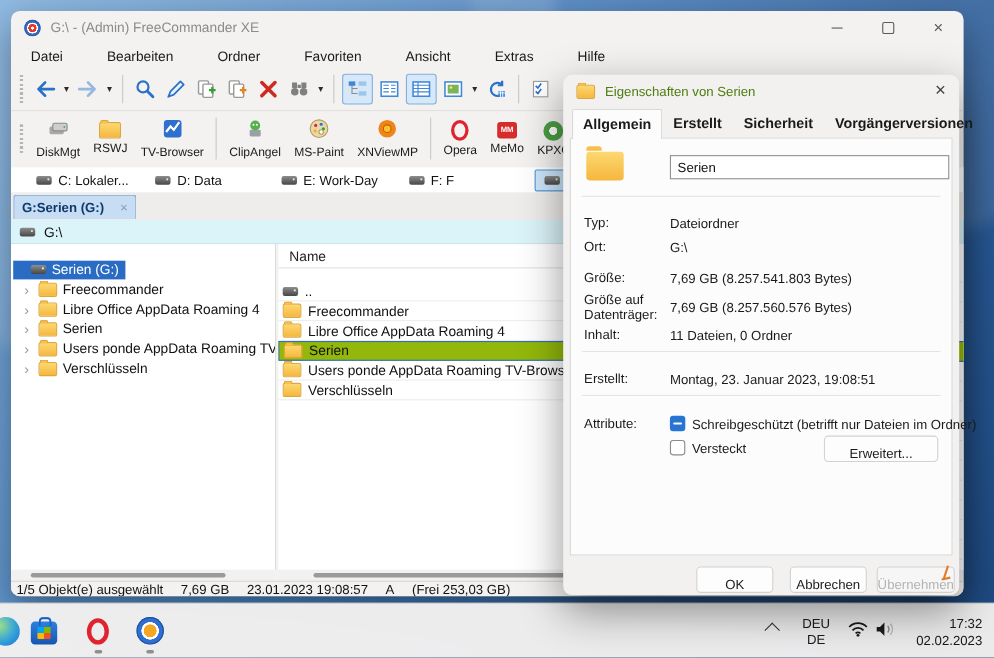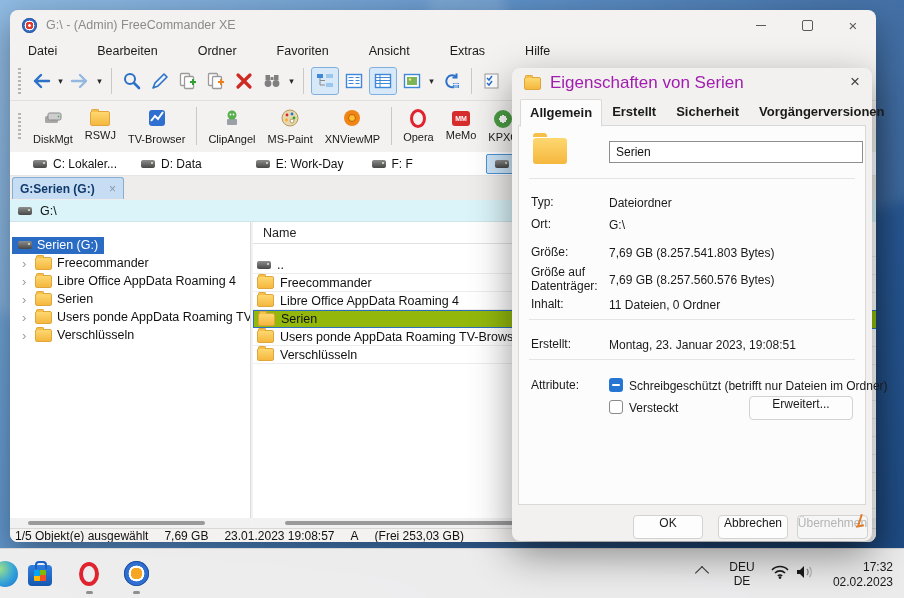--- a/index.html
+++ b/index.html
@@ -44,57 +44,57 @@
   .ftab{position:absolute;left:2px;top:1px;height:22px;width:112px;background:#c6ddf3;border:1px solid #86add2;border-bottom:none;border-radius:3px 3px 0 0;display:flex;align-items:center;padding:0 7px;box-sizing:border-box;font-weight:bold;font-size:12px;color:#10396b;}
   .ftab .tclose{margin-left:auto;color:#8a98a8;font-weight:normal;font-size:12px;}
   
   .addrbar{position:absolute;left:0;top:190px;width:843px;height:22px;background:#daf4fa;border-bottom:1px solid #cfe3e8;display:flex;align-items:center;gap:8px;padding-left:8px;box-sizing:border-box;font-size:12.5px;color:#111;}
   
   .treepane{position:absolute;left:0;top:212px;width:240px;height:296px;background:#fff;border-right:1px solid #dcdcdc;overflow:hidden;}
   .trow{position:absolute;height:18px;display:flex;align-items:center;gap:5px;font-size:12.5px;color:#111;white-space:nowrap;}
   .chev{color:#9a9a9a;font-size:13px;width:8px;}
   .fold{width:15px;height:11px;background:linear-gradient(#fdd870,#f5b73e);border:1px solid #dfa63c;border-radius:2px;position:relative;flex:0 0 auto;}
   .fold::before{content:'';position:absolute;top:-3px;left:0;width:6px;height:2px;background:#f6c04a;border:1px solid #dfa63c;border-bottom:none;border-radius:2px 2px 0 0;}
-  .selblue{background:#2a6cc4;color:#fff;padding:1px 6px 2px 6px;display:flex;align-items:center;gap:5px;}
+  .selblue{background:#2a6cc4;color:#fff;padding:1px 6px 2px 16px;display:flex;align-items:center;gap:5px;}
   .filepane{position:absolute;left:243px;top:212px;width:600px;height:296px;background:#fff;overflow:hidden;}
   .fhead{position:absolute;left:0;top:0;width:100%;height:22px;border-bottom:1px solid #e2e2e2;display:flex;align-items:center;padding-left:10px;box-sizing:border-box;font-size:12.5px;color:#222;}
   .frow{position:absolute;left:0;width:100%;height:18px;display:flex;align-items:center;gap:6px;padding-left:4px;box-sizing:border-box;font-size:12.5px;color:#111;border-bottom:1px solid #ededed;white-space:nowrap;}
   .frow.green{background:#93b80b;border:1px solid #2e6fc0;}
   
   .sl-tab{position:absolute;left:846px;top:166px;width:20px;height:24px;background:#efedec;display:flex;align-items:center;justify-content:center;font-size:11px;font-weight:bold;color:#222;}
   .sl-addr{position:absolute;left:846px;top:190px;width:20px;height:22px;background:#daf4fa;display:flex;align-items:center;padding-left:4px;box-sizing:border-box;font-size:9px;color:#222;}
   .sl-list{position:absolute;left:846px;top:212px;width:20px;height:296px;background:#fff;border-left:1px solid #dcdcdc;}
   .sl-line{position:absolute;left:0;width:100%;height:18px;border-bottom:1px solid #ededed;}
   .sl-green{position:absolute;left:0;top:88px;width:100%;height:17px;background:#93b80b;border-top:1px solid #2e6fc0;border-bottom:1px solid #2e6fc0;}
   
   .hscroll{position:absolute;top:508px;height:10px;background:#f1f1f1;}
   .hthumb{position:absolute;top:3px;height:4px;background:#9a9a9a;border-radius:2px;}
   .statusbar{position:absolute;left:0;top:518px;width:100%;height:14px;background:#f3f2f1;border-top:1px solid #d8d8d8;display:flex;align-items:center;gap:16px;padding-left:5px;box-sizing:border-box;font-size:12px;color:#111;white-space:nowrap;}
   
   .dialog{position:absolute;left:512px;top:68px;width:360px;height:473px;background:#f2f1f0;border-radius:8px;
           box-shadow:0 14px 40px rgba(0,0,0,.42);z-index:10;}
   .dtitle{position:absolute;left:0;top:0;width:100%;height:30px;display:flex;align-items:center;}
   .dtitle .fold{margin-left:12px;}
-  .dtitle-text{margin-left:9px;font-size:17px;color:#a21caf;}
+  .dtitle-text{margin-left:9px;font-size:12px;color:#4d7c0f;}
   .dclose{position:absolute;right:12px;top:4px;font-size:17px;color:#444;}
   .dtabs{position:absolute;left:8px;top:33px;height:25px;display:flex;align-items:flex-end;}
   .dtab{padding:5px 9px 6px 9px;font-size:13px;color:#1a1a1a;border:1px solid transparent;font-weight:bold;}
   .dtab.active{background:#fcfcfc;border:1px solid #d9d9d9;border-bottom:1px solid #fcfcfc;border-radius:2px 2px 0 0;position:relative;z-index:2;margin-bottom:-1px;}
   .dpage{position:absolute;left:6px;top:57px;width:348px;height:380px;background:#fcfcfc;border:1px solid #d9d9d9;box-sizing:border-box;}
   .bigfold{position:absolute;left:14px;top:12px;width:34px;height:26px;background:linear-gradient(#fdd870,#f5b73e);border-radius:3px;}
   .bigfold::before{content:'';position:absolute;top:-5px;left:0;width:14px;height:4px;background:#f6c04a;border-radius:3px 3px 0 0;}
   .nameinput{position:absolute;left:90px;top:15px;width:240px;height:20px;border:1px solid #8f8f8f;font-size:12px;padding:0 6px;font-family:"Liberation Sans",sans-serif;color:#111;background:#fff;}
   .dsep{position:absolute;left:10px;width:326px;height:1px;background:#e4e4e4;}
   .dlabel{position:absolute;left:12px;width:78px;font-size:12px;color:#1a1a1a;line-height:1.15;}
   .dvalue{position:absolute;left:90px;font-size:12px;color:#1a1a1a;white-space:nowrap;}
   .cb{position:absolute;width:14px;height:14px;border-radius:3px;box-sizing:border-box;}
   .cb.ind{background:#2675d3;}
   .cb.ind::after{content:'';position:absolute;left:3px;top:6px;width:8px;height:2px;background:#fff;border-radius:1px;}
   .cb.off{background:#fff;border:1px solid #8a8a8a;}
-  .btn{position:absolute;height:24px;background:#fdfdfd;border:1px solid #d2d2d2;border-radius:4px;display:flex;align-items:flex-start;justify-content:center;font-size:12px;color:#1a1a1a;box-sizing:border-box;}
+  .btn{position:absolute;height:24px;background:#fdfdfd;border:1px solid #d2d2d2;border-radius:4px;display:flex;align-items:flex-end;justify-content:center;font-size:12px;color:#1a1a1a;box-sizing:border-box;}
   .btn.disabled{color:#b3b3b3;background:#f6f6f6;}
   .gripmark{position:absolute;left:855px;top:512px;width:12px;height:20px;z-index:11;}
   .gripmark i{position:absolute;display:block;background:#e07b2a;}
   
   .taskbar{position:absolute;left:0;top:548px;width:904px;height:50px;background:rgba(243,241,239,.97);border-top:1px solid rgba(210,208,206,.8);}
   .tbicon{position:absolute;top:561px;width:26px;height:26px;}
   .rundot{position:absolute;top:591px;width:7px;height:3px;background:#8f8f8f;border-radius:2px;}
   .edge-ic{width:26px;height:26px;border-radius:50%;background:radial-gradient(circle at 30% 30%,#9be08a,#35a3d9 55%,#1b6fd0);}
   .store-ic{width:24px;height:21px;margin-top:4px;background:linear-gradient(#2f7fe0,#1557b0);border-radius:4px;position:relative;}
   .store-ic::before{content:'';position:absolute;left:7px;top:-4px;width:8px;height:6px;border:2px solid #1961c4;border-bottom:none;border-radius:4px 4px 0 0;}

